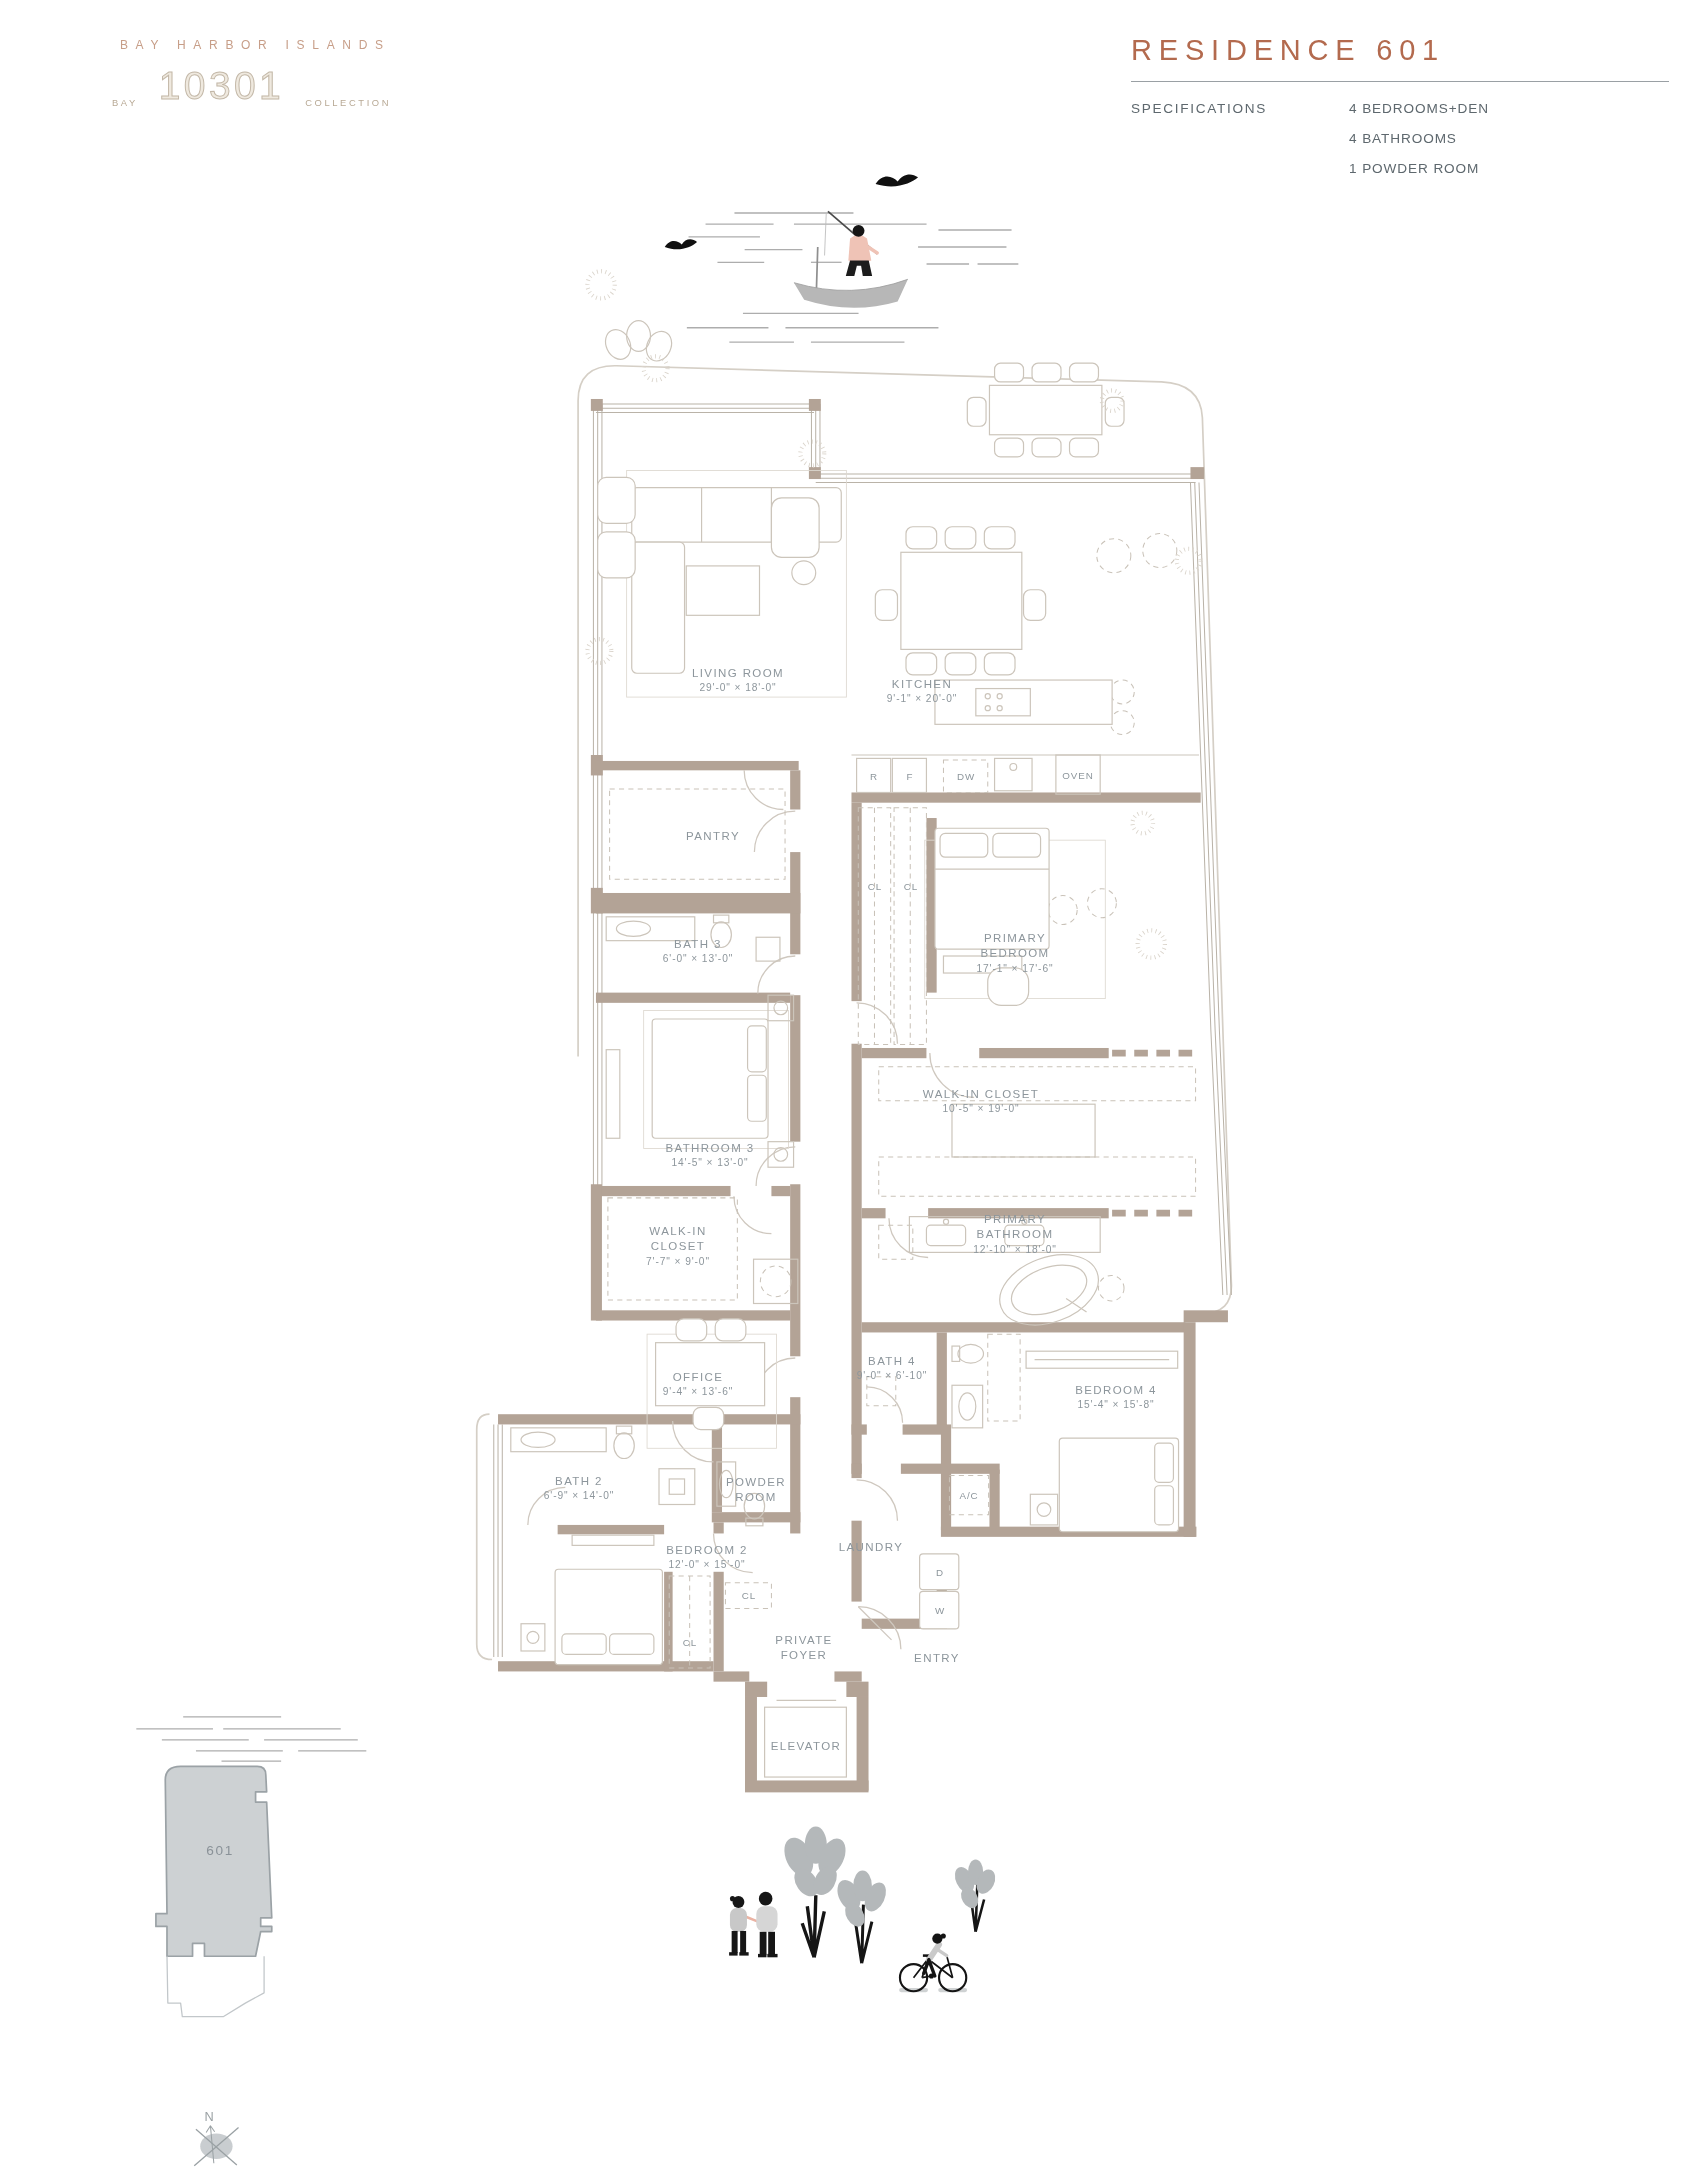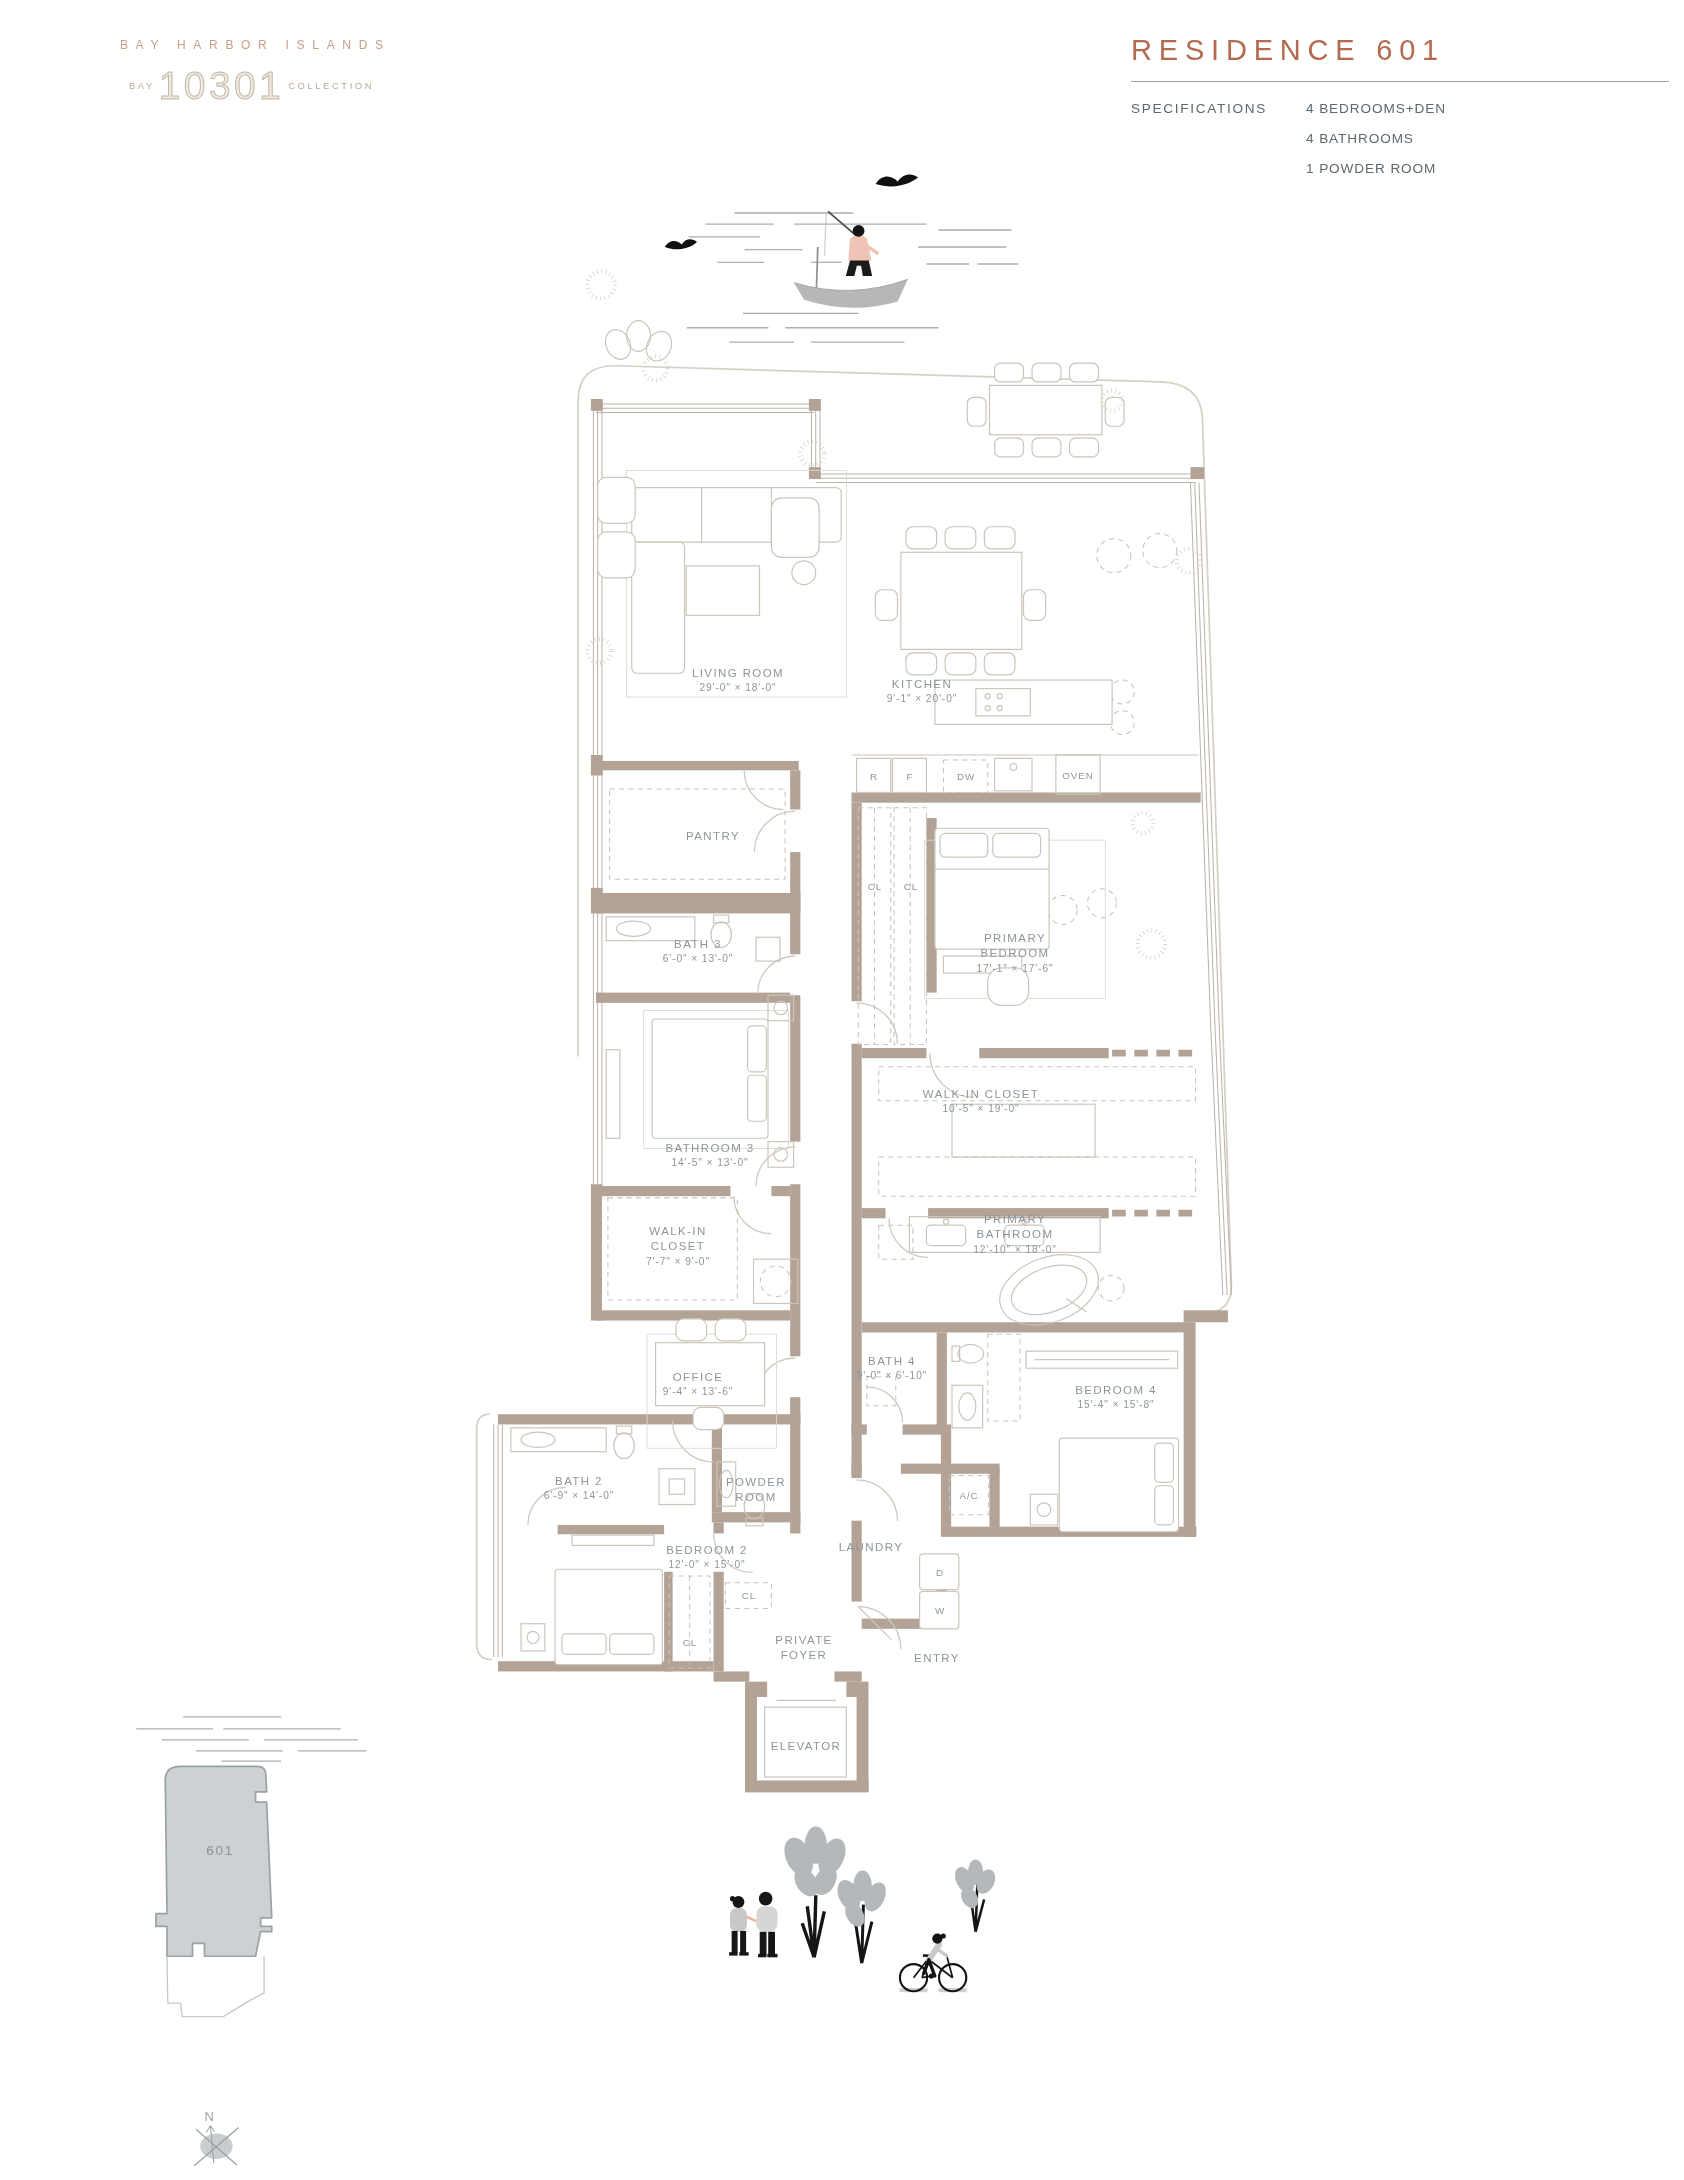--- a/index.html
+++ b/index.html
@@ -4,28 +4,28 @@
 <style>
   html,body{margin:0;padding:0;}
   .page{position:relative;width:1685px;height:2181px;background:#ffffff;overflow:hidden;
         font-family:"Liberation Sans",sans-serif;}
   .abs{position:absolute;}
 
   
   .logo{left:47px;top:25.6px;width:409px;text-align:center;}
   .logo-name{font-size:48px;letter-spacing:25.6px;padding-left:25.6px;color:#b36a4e;font-weight:400;}
   .logo-sub{margin-top:12px;font-size:12px;letter-spacing:7.7px;padding-left:7.7px;color:#c79e88;}
-  .logo-coll{margin-top:12px;display:flex;align-items:center;justify-content:center;gap:4px;}
+  .logo-coll{margin-top:12px;display:flex;align-items:flex-end;justify-content:center;gap:21px;}
   .coll-side{font-size:9.4px;letter-spacing:2.6px;color:#b8a995;}
   .coll-num{font-size:39px;letter-spacing:3.4px;color:#efe9df;-webkit-text-stroke:1px #c3b8a8;font-weight:400;}
 
   .specs{left:1131px;top:34px;width:538px;}
   .res-title{font-size:29px;letter-spacing:6.8px;color:#b36a4e;font-weight:400;}
   .spec-rule{margin-top:13.6px;border-top:0.9px solid #9aa0a4;width:100%;}
-  .spec-grid{margin-top:12px;display:flex;}
+  .spec-grid{margin-top:12px;display:flex;gap:43px;}
   .spec-col1{width:175px;font-size:13.6px;letter-spacing:1.7px;color:#5e686e;line-height:30px;}
   .spec-col2{width:168px;font-size:13.6px;letter-spacing:0.9px;color:#5e686e;line-height:30px;}
   .spec-col3{width:196px;font-size:13.6px;letter-spacing:0.9px;color:#5e686e;line-height:30px;}
   .spec-col3 b{color:#474f54;}
 
   
   .room-label{position:absolute;transform:translate(-50%,-50%);text-align:center;color:#8d969c;}
   .room-label .rn{font-size:11.5px;letter-spacing:1.4px;white-space:nowrap;}
   .room-label.wrap .rn{white-space:normal;line-height:14.5px;}
   .room-label .rd{font-size:10.2px;letter-spacing:0.9px;margin-top:2.6px;white-space:nowrap;}

